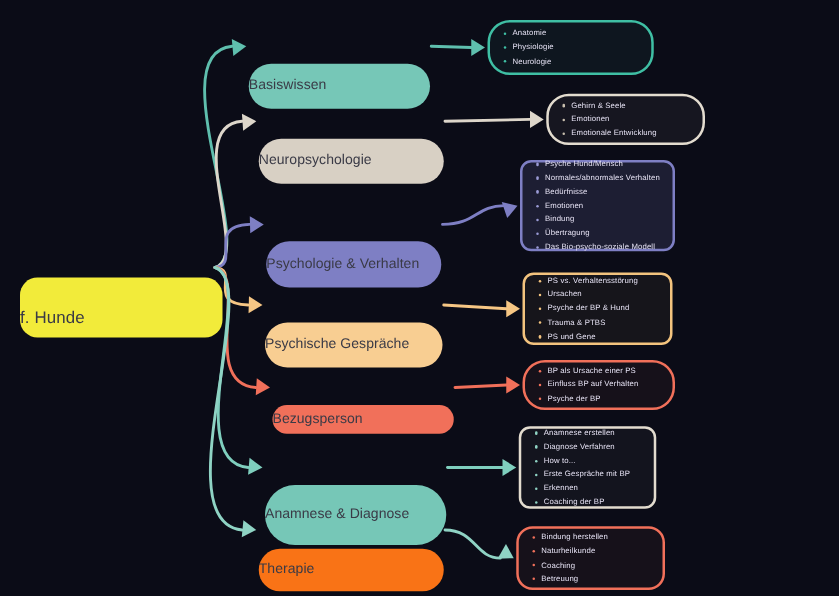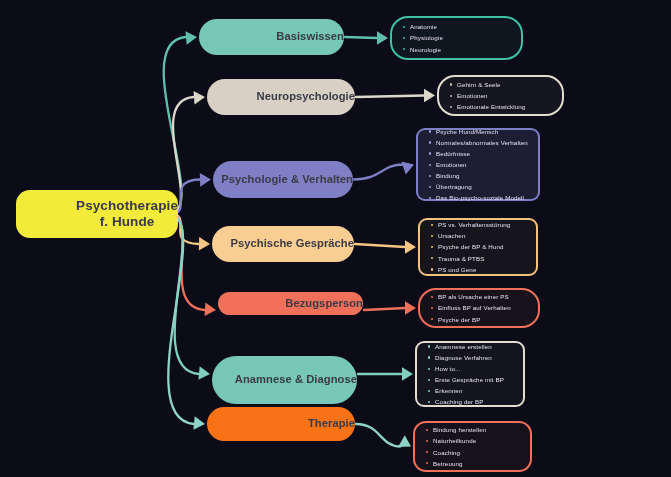--- a/index.html
+++ b/index.html
@@ -16,27 +16,28 @@
   }
   #edges {
     position: absolute; left: 0; top: 0;
     width: 671px; height: 477px;
     pointer-events: none;
   }
   .node {
     position: absolute;
     display: flex;
     align-items: center;
-    justify-content: flex-end;
+    justify-content: flex-start;
     text-align: center;
     color: #3a3a46;
-    font-weight: bold;
+    font-weight: normal;
     line-height: 1.18;
     border-radius: 999px;
     z-index: 3;
+    margin-top: 32px;
   }
   .node.root {
     font-size: 13.5px;
     border-radius: 14px;
     letter-spacing: 0.1px;
   }
   .node.branch {
     font-size: 11.2px;
     letter-spacing: 0.05px;
   }
@@ -101,21 +102,21 @@
       <path d="M 364 310 L 405.2 308" fill="none" stroke="#F1705A" stroke-width="2.3" stroke-linecap="round"></path>
       <polygon points="416.00,308.00 405.00,301.18 405.00,314.82" fill="#F1705A"></polygon>
       <path d="M 358 374 L 402.2 374" fill="none" stroke="#7FCFBE" stroke-width="2.3" stroke-linecap="round"></path>
       <polygon points="413.00,374.00 402.00,367.18 402.00,380.82" fill="#7FCFBE"></polygon>
       <path d="M 356 424 C 380.31 424, 380.31 446.5, 400.2 446.5" fill="none" stroke="#8FD3C4" stroke-width="2.3" stroke-linecap="round"></path>
       <polygon points="411.00,446.50 404.78,435.15 398.07,447.02" fill="#8FD3C4"></polygon>
     </svg>
 
   <div id="nodes-layer">
       <div class="node root" style="left: 16px; top: 190px; width: 162px; height: 48px; background: rgb(242, 235, 58);">
-        <span><span>Psychotherapie</span><br><span>f. Hunde</span></span>
+        <span><br><span>f. Hunde</span></span>
       </div>
       <div class="node branch" style="left: 199px; top: 19px; width: 145px; height: 36px; background: rgb(118, 199, 183);">
         <span>Basiswissen</span>
       </div>
       <div class="detail" style="left: 390px; top: 16px; width: 133px; height: 44px; border-color: rgb(63, 191, 164); background: rgba(63, 191, 164, 0.06); border-radius: 18px;">
         <ul>
           <li style="color: rgb(63, 191, 164);"><span style="color: rgb(231, 227, 245);">Anatomie</span></li>
           <li style="color: rgb(63, 191, 164);"><span style="color: rgb(231, 227, 245);">Physiologie</span></li>
           <li style="color: rgb(63, 191, 164);"><span style="color: rgb(231, 227, 245);">Neurologie</span></li>
         </ul>

